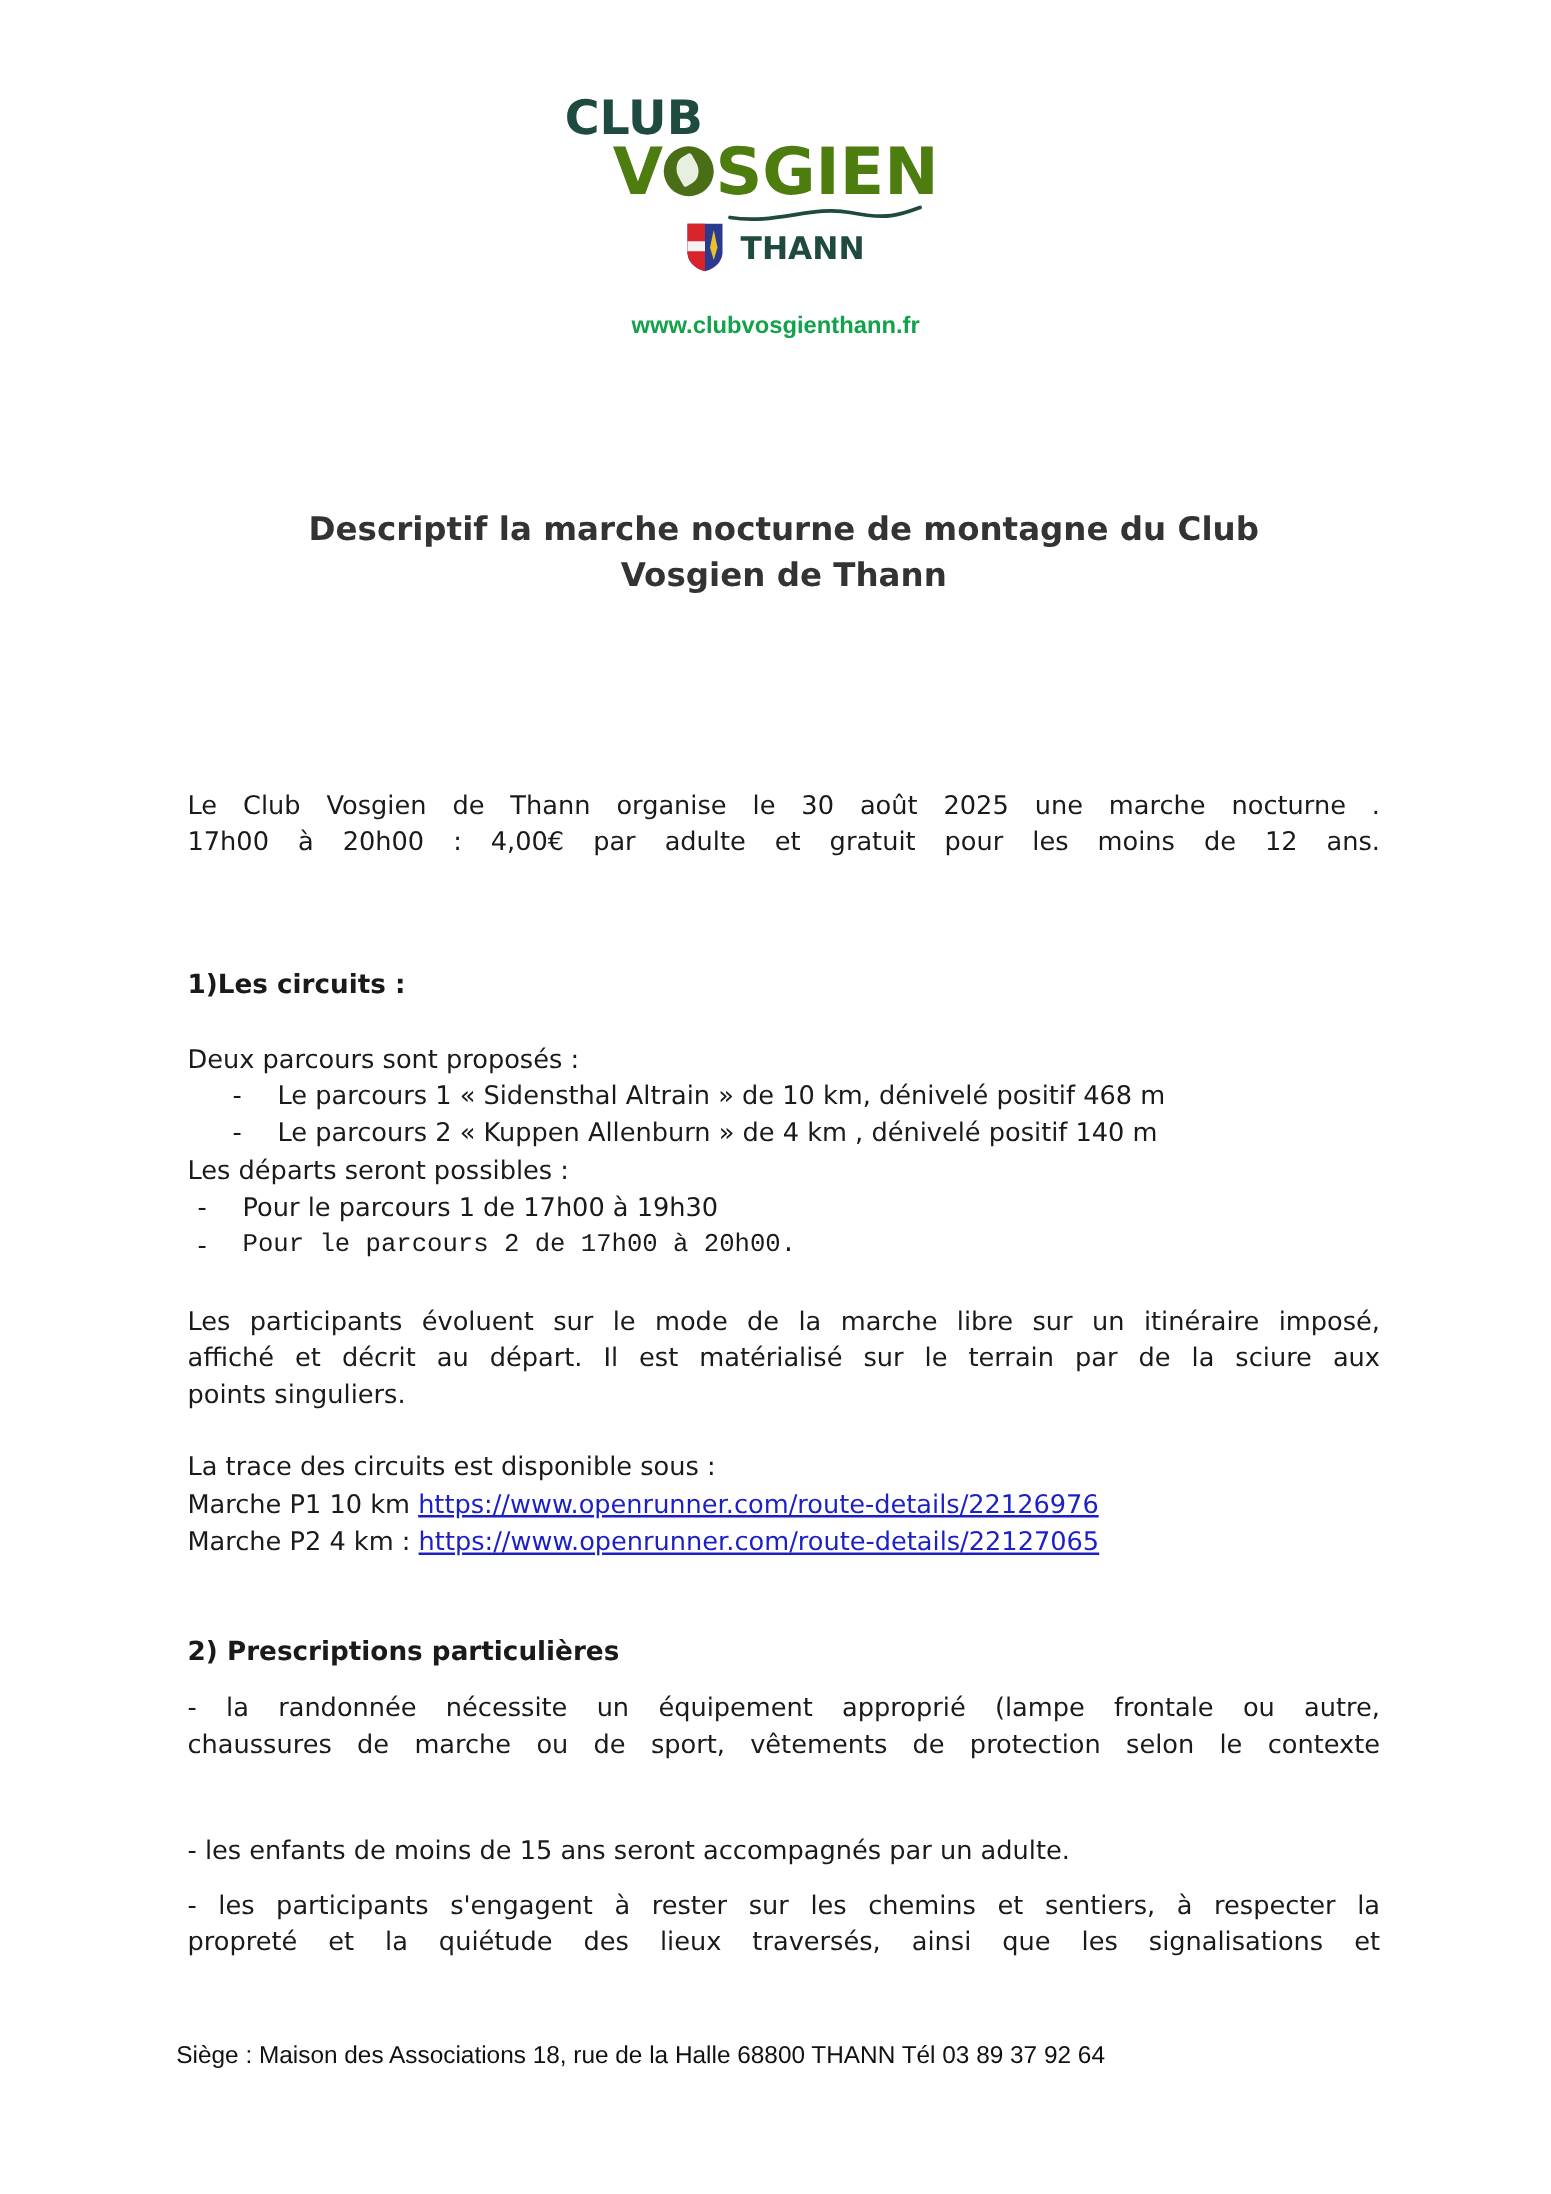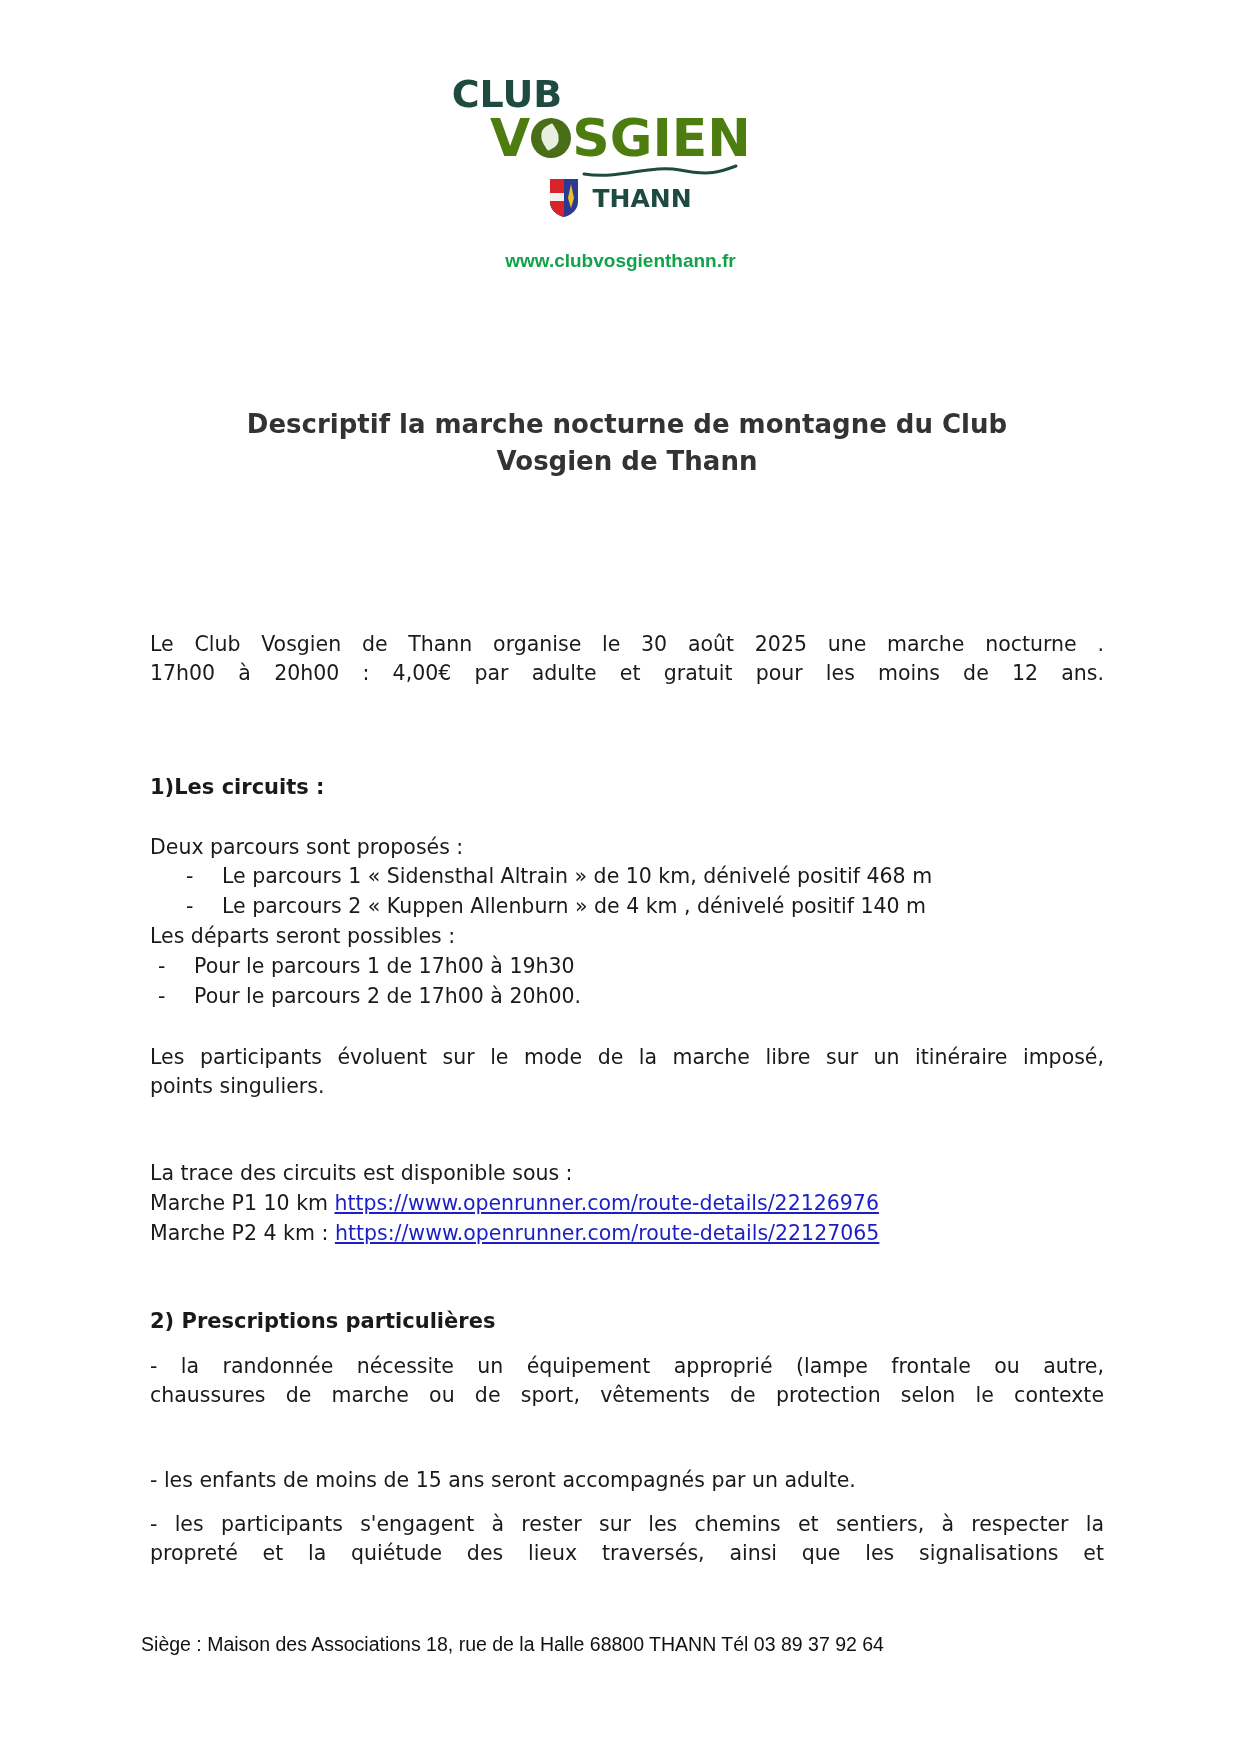--- a/index.html
+++ b/index.html
@@ -63,24 +63,25 @@
 <div class="abs line body-text" style="top:833px;">Deux parcours sont proposés :</div>
 <div class="abs body-text" style="top:862px; left:186px;">-</div>
 <div class="abs line body-text" style="top:862px; left:222px;">Le parcours 1 « Sidensthal  Altrain » de 10 km, dénivelé positif 468 m</div>
 <div class="abs body-text" style="top:892px; left:186px;">-</div>
 <div class="abs line body-text" style="top:892px; left:222px;">Le parcours 2 « Kuppen Allenburn » de 4 km , dénivelé positif 140 m</div>
 
 <div class="abs line body-text" style="top:922px;">Les départs seront possibles :</div>
 <div class="abs body-text" style="top:952px; left:158px;">-</div>
 <div class="abs line body-text" style="top:952px; left:194px;">Pour le parcours 1 de 17h00 à 19h30</div>
 <div class="abs body-text" style="top:982px; left:158px;">-</div>
-<div class="abs line body-text" style="top:982px; left:194px;">Pour le parcours 2 de 17h00 à 20h00.</div>
+<div class="abs line body-text" style="top:982px; left:194px;font-family:Liberation Mono, monospace;">Pour le parcours 2 de 17h00 à 20h00.</div>
 
 <div class="abs para body-text" style="top:1043px;">
   <div class="justify-all">Les participants évoluent sur le mode de la marche libre sur un itinéraire imposé,</div>
+  <div class="justify-all">affiché et décrit au départ. Il est matérialisé sur le terrain par de la sciure aux</div>
   <div>points singuliers.</div>
 </div>
 
 <div class="abs line body-text" style="top:1159px;">La trace des circuits est disponible sous :</div>
 <div class="abs line body-text" style="top:1189px;"><span>Marche P1 10 km </span><a class="link">https://www.openrunner.com/route-details/22126976</a></div>
 <div class="abs line body-text" style="top:1219px;"><span>Marche P2 4 km : </span><a class="link">https://www.openrunner.com/route-details/22127065</a></div>
 
 <div class="abs heading" style="top:1309px;">2) Prescriptions particulières</div>
 
 <div class="abs para body-text" style="top:1352px;">

